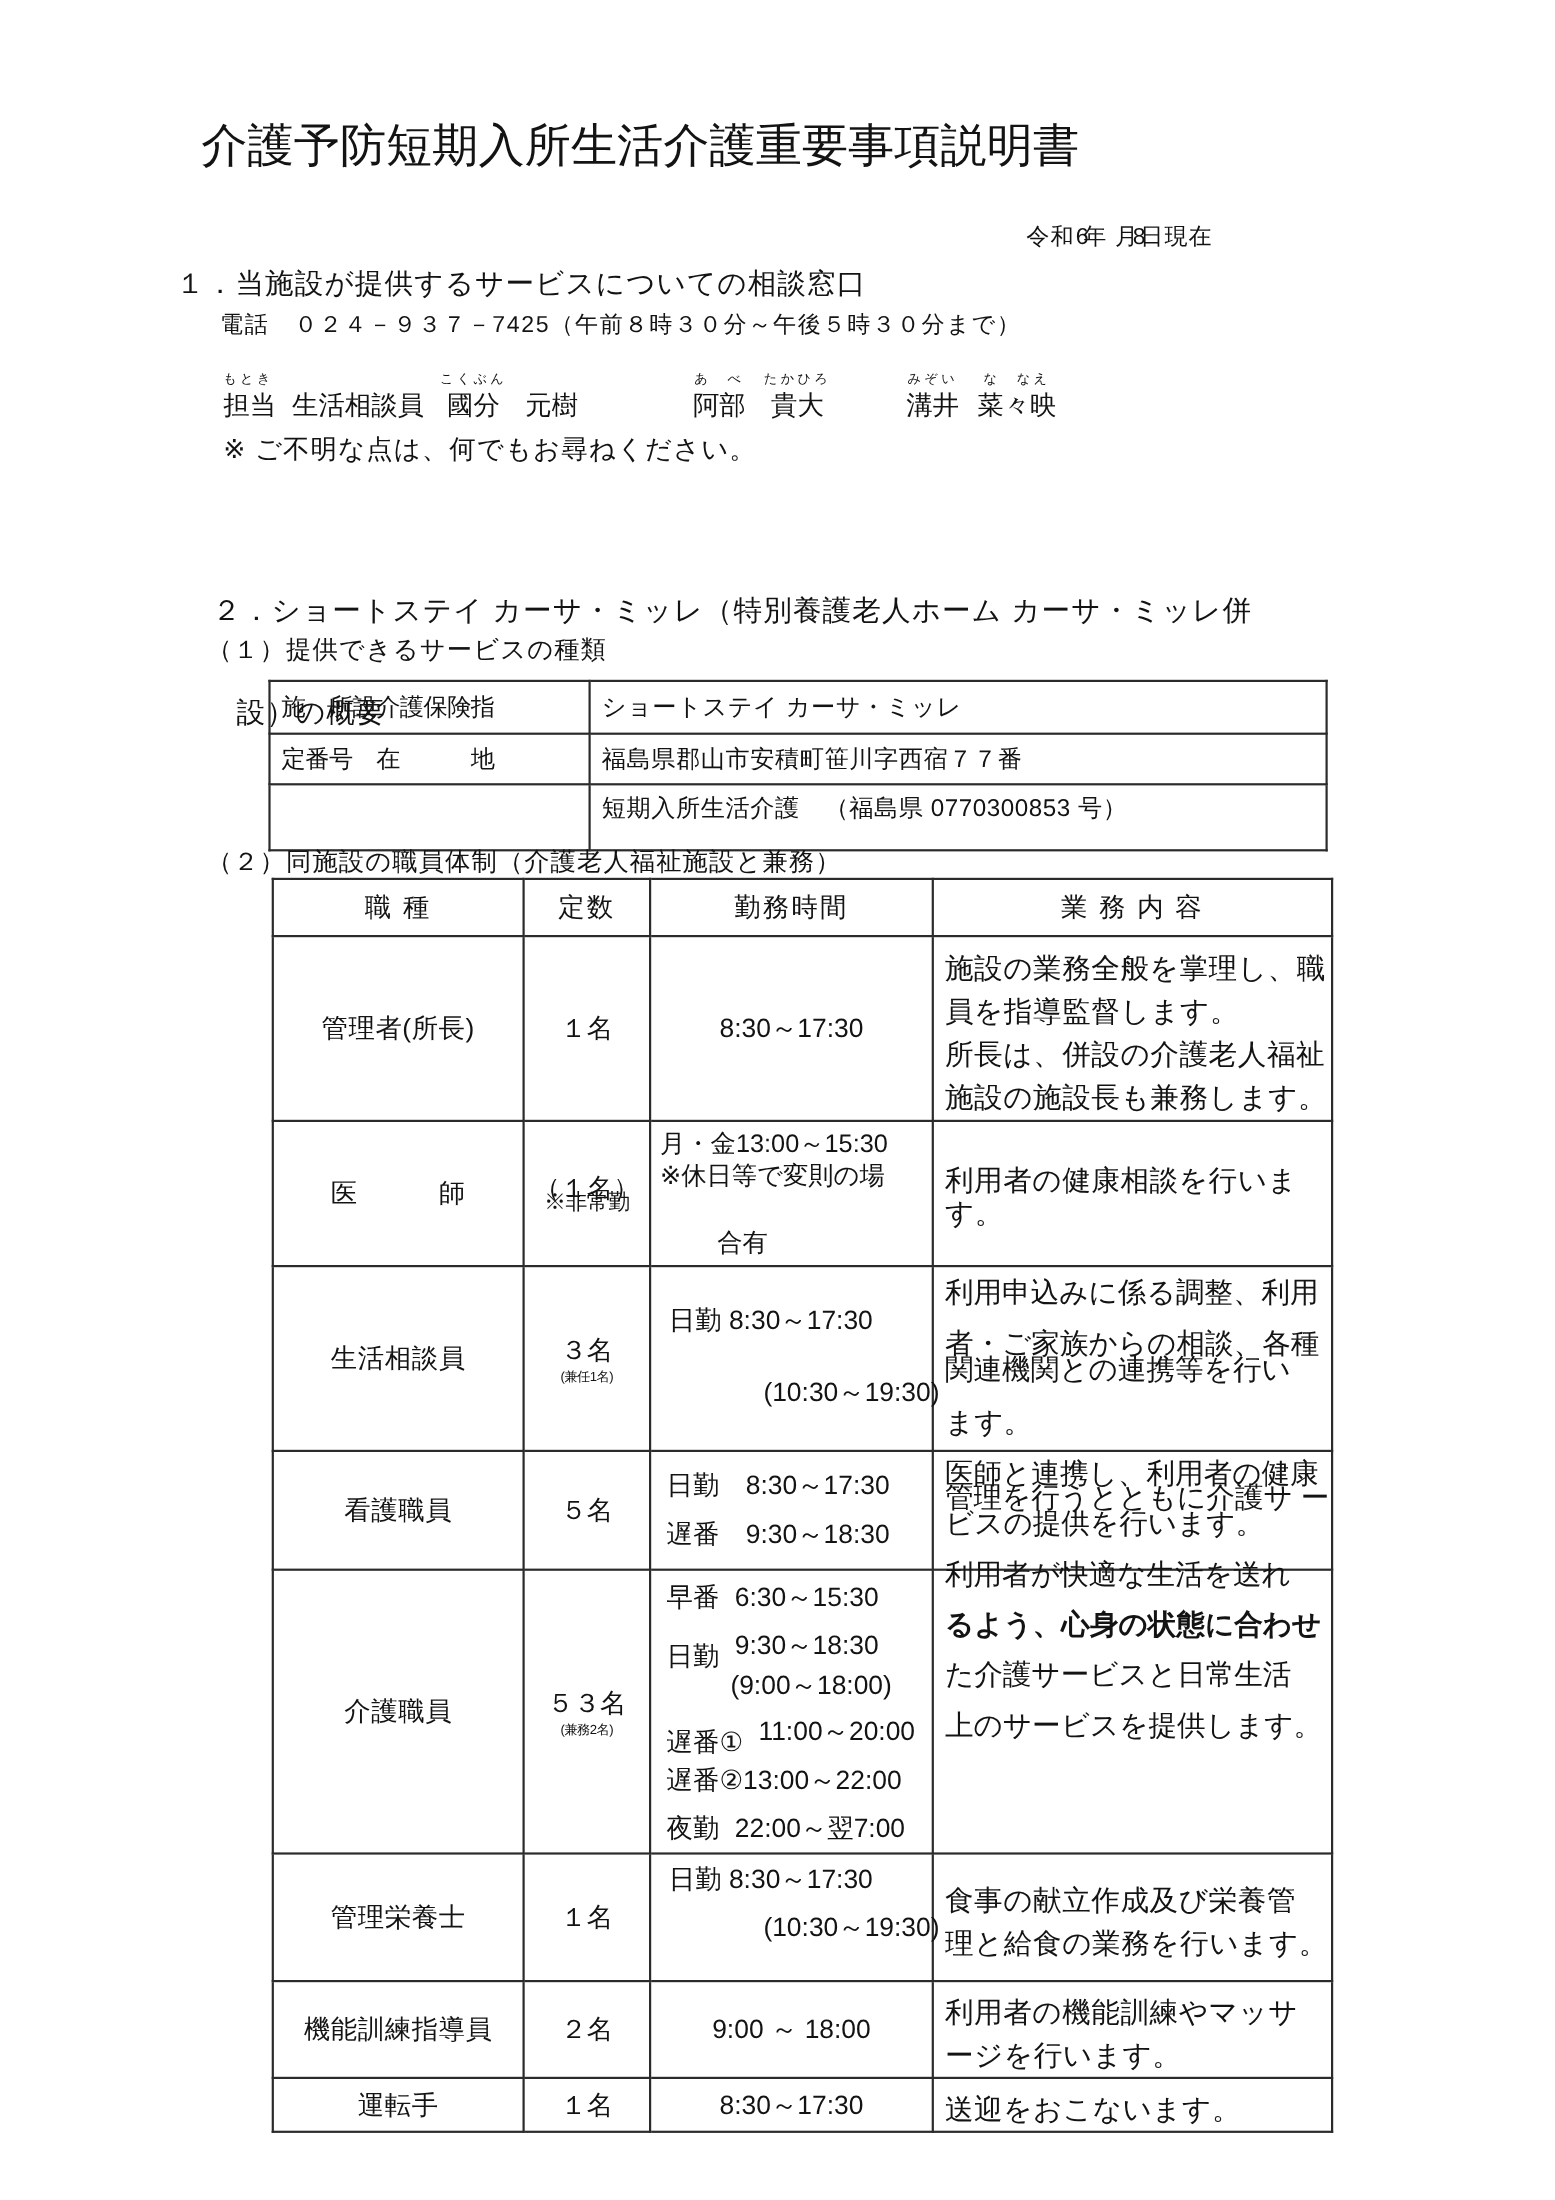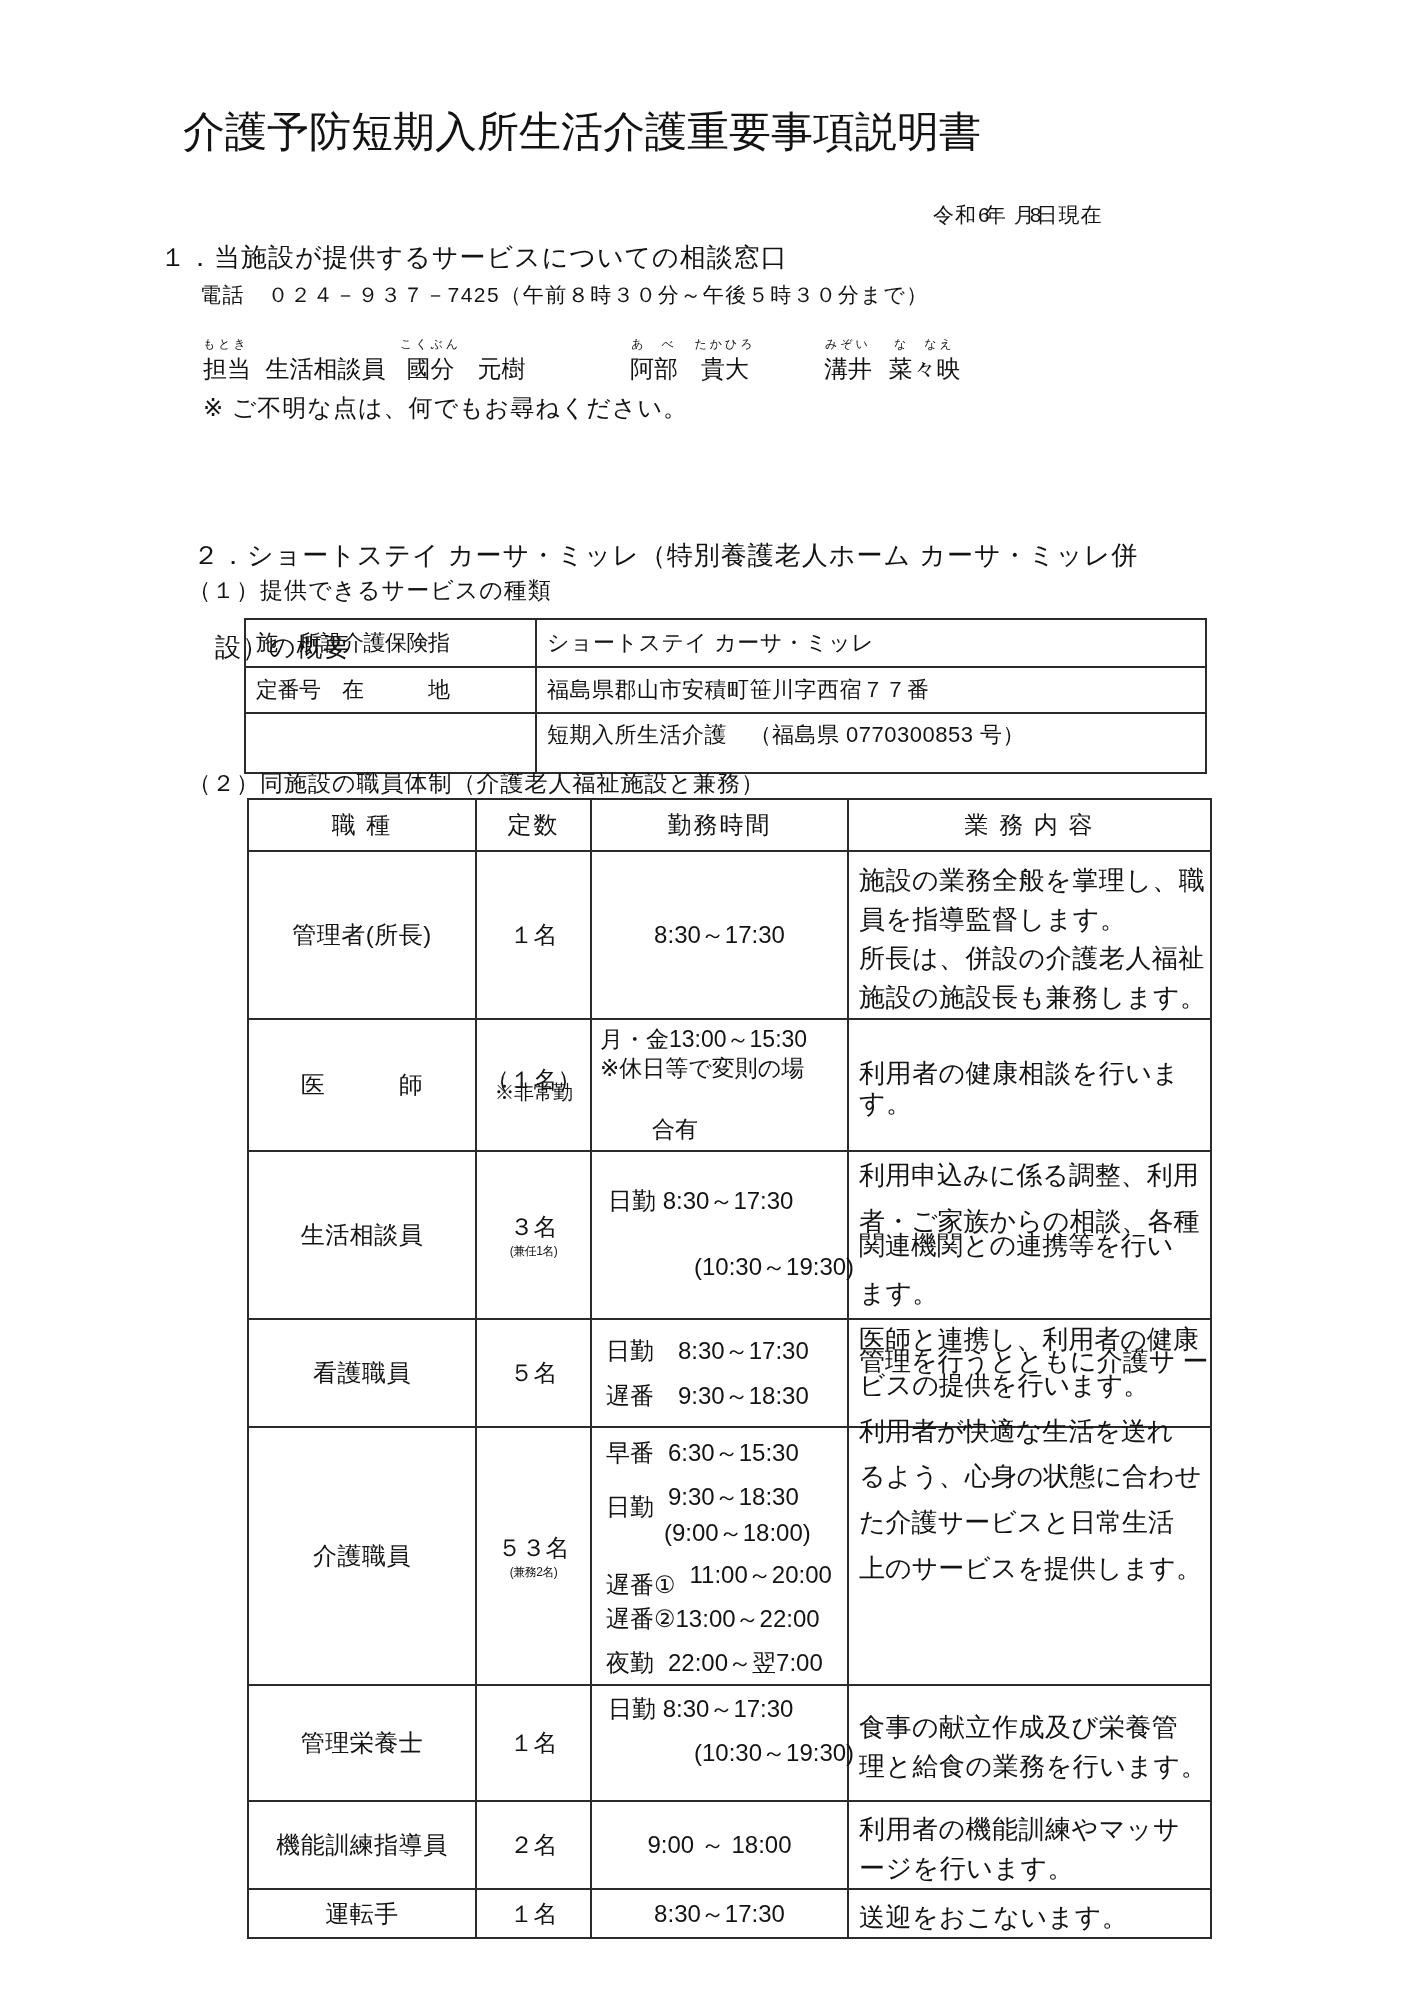--- a/index.html
+++ b/index.html
@@ -99,21 +99,21 @@
   .flow-cell{vertical-align:top;}
   .flow-inner{position:absolute;top:10px;left:10px;width:356px;font-size:26px;line-height:26px;letter-spacing:0px;}
   .flow-inner div{white-space:pre;}
   .flow-inner div:nth-child(2){margin-top:20px;}
   .flow-inner div:nth-child(3){margin-top:-2px;}
   .flow-inner div:nth-child(4){margin-top:22px;}
   .flow-inner div:nth-child(5){margin-top:20px;}
   .flow-inner div:nth-child(6){margin-top:-4px;}
   .flow-inner div:nth-child(7){margin-top:-2px;}
   .flow-inner div:nth-child(8){margin-top:20px;}
-  .flow-inner div:nth-child(9){margin-top:19px;}
+  .flow-inner div:nth-child(9){margin-top:19px;font-weight:bold;}
   .flow-inner div:nth-child(10){margin-top:20px;}
   .flow-inner div:nth-child(11){margin-top:20px;}
 </style>
 </head>
 <body>
 
 <div class="page">
 
   <h1 class="title">介護予防短期入所生活介護重要事項説明書</h1>
 

